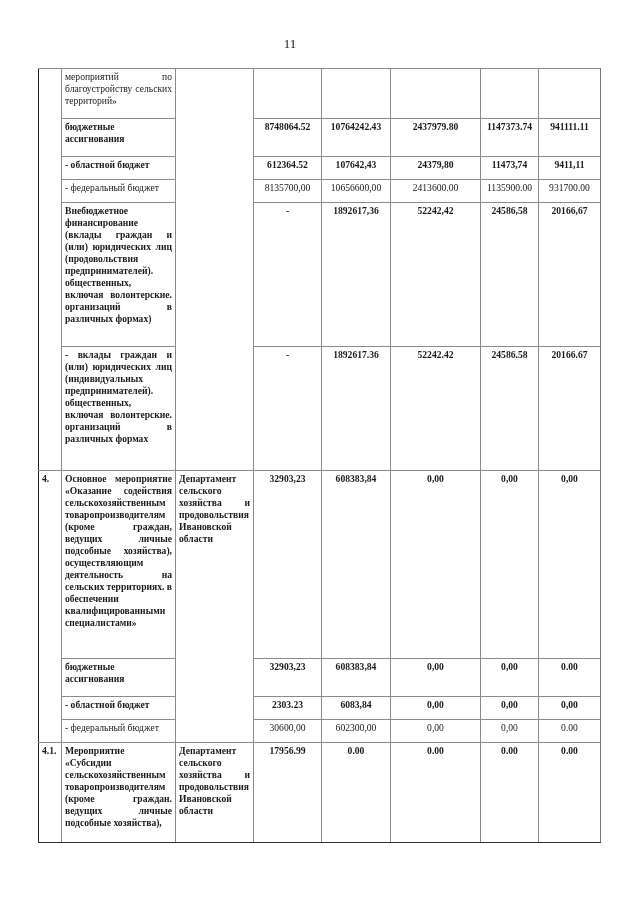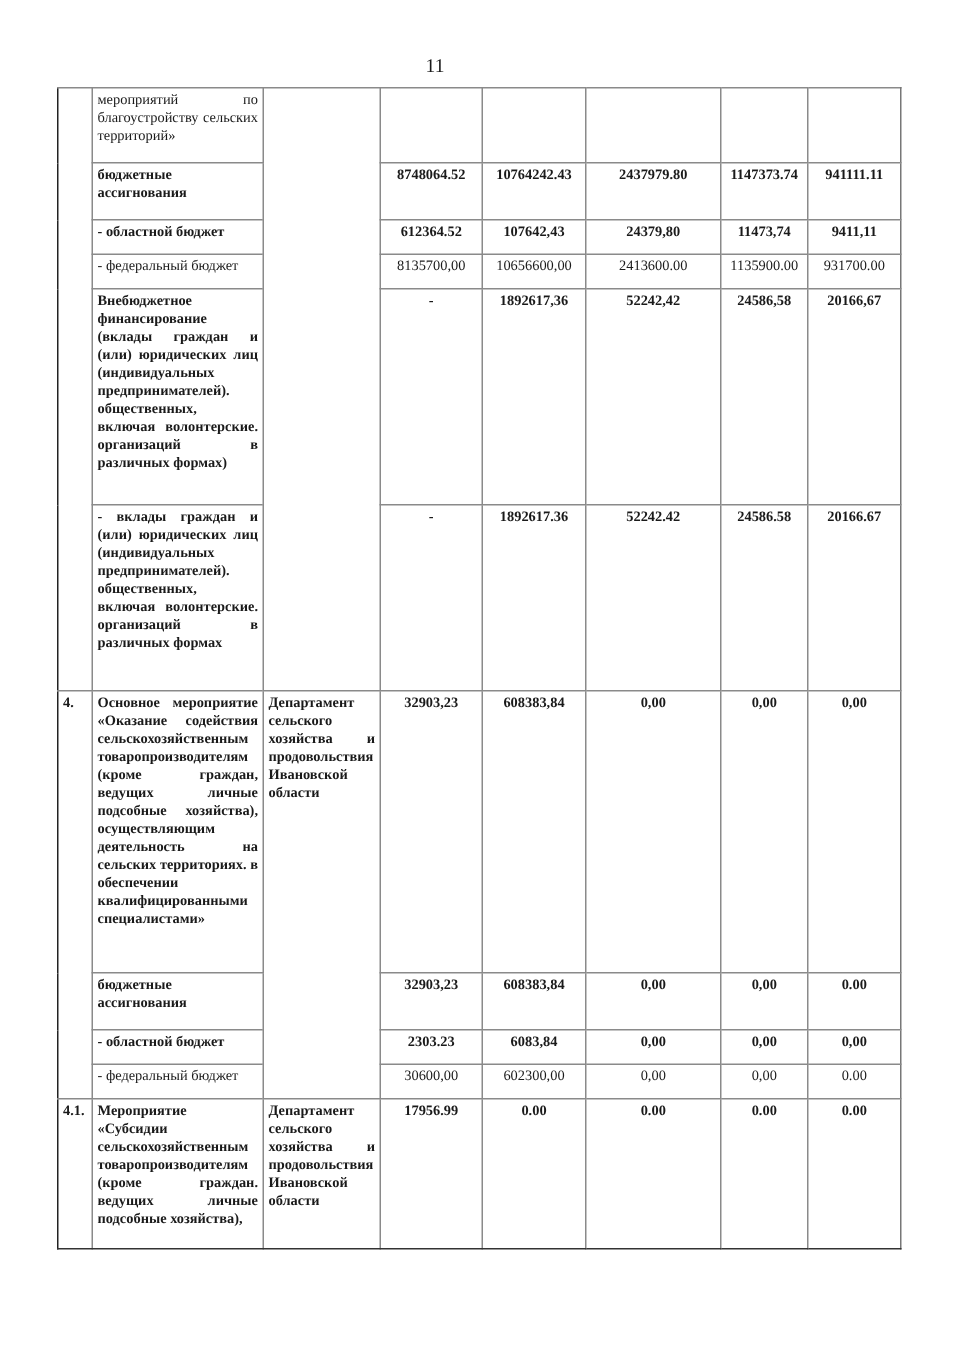--- a/index.html
+++ b/index.html
@@ -1,20 +1,20 @@
 <!DOCTYPE html>
 <html><head>
 <meta charset="utf-8">
 <style>
   html, body { margin: 0; padding: 0; background: #ffffff; }
   body { width: 640px; height: 905px; position: relative; overflow: hidden;
          font-family: "Liberation Serif", "DejaVu Serif", serif; color: #1a1a1a; }
   .page-num { position: absolute; top: 36px; left: 0; width: 580px; text-align: center;
               font-size: 13px; }
-  table.grid { position: absolute; left: 38px; top: 58px; border-collapse: collapse;
+  table.grid { position: absolute; left: 38px; top: 68px; border-collapse: collapse;
                table-layout: fixed; width: 562px; }
   table.grid td { border: 1px solid #8a8a8a; vertical-align: top; padding: 2px 3px 2px 3px;
                   font-size: 9.6px; line-height: 12px; }
   td.num { text-align: center; padding-top: 5px; }
   td.idx { padding-left: 2px; }
   td.txt { text-align: justify; text-align-last: left; }
   td.txt.just { text-align: justify; }
   table.grid tr td:first-child { border-left: 1.5px solid #222; }
   table.grid tr td:last-child { border-right: 1.5px solid #777; }
   table.grid td.thick-l { border-left: 1.5px solid #222; margin-top: 48px; }
@@ -71,21 +71,21 @@
   <tr style="height:23px">
     <td class="txt" style="white-space:nowrap">- федеральный бюджет</td>
     <td class="num">8135700,00</td>
     <td class="num">10656600,00</td>
     <td class="num thick-l">2413600.00</td>
     <td class="num">1135900.00</td>
     <td class="num">931700.00</td>
   </tr>
 
   <tr class="strong-top" style="height:144px">
-    <td class="txt just">Внебюджетное финансирование (вклады граждан и (или) юридических лиц (индивидуальных предпринимателей). общественных, включая волонтерские. организаций в различных формах)</td>
+    <td class="txt just">Внебюджетное финансирование (вклады граждан и (или) юридических лиц (продовольствия предпринимателей). общественных, включая волонтерские. организаций в различных формах)</td>
     <td class="num">-</td>
     <td class="num">1892617,36</td>
     <td class="num thick-l">52242,42</td>
     <td class="num">24586,58</td>
     <td class="num">20166,67</td>
   </tr>
 
   <tr class="strong-top" style="height:124px">
     <td class="txt just">- вклады граждан и (или) юридических лиц (индивидуальных предпринимателей). общественных, включая волонтерские. организаций в различных формах</td>
     <td class="num">-</td>

